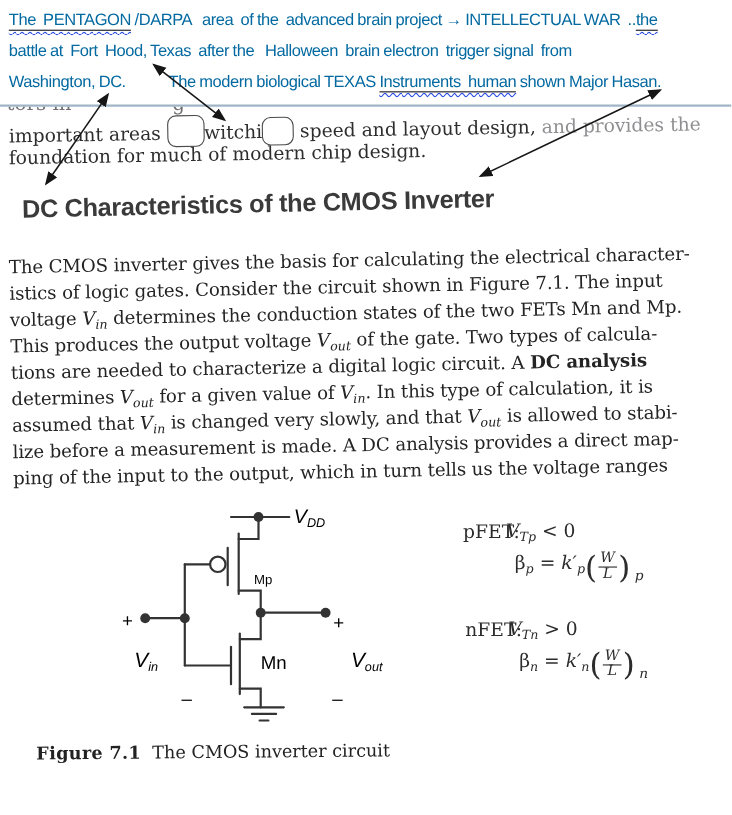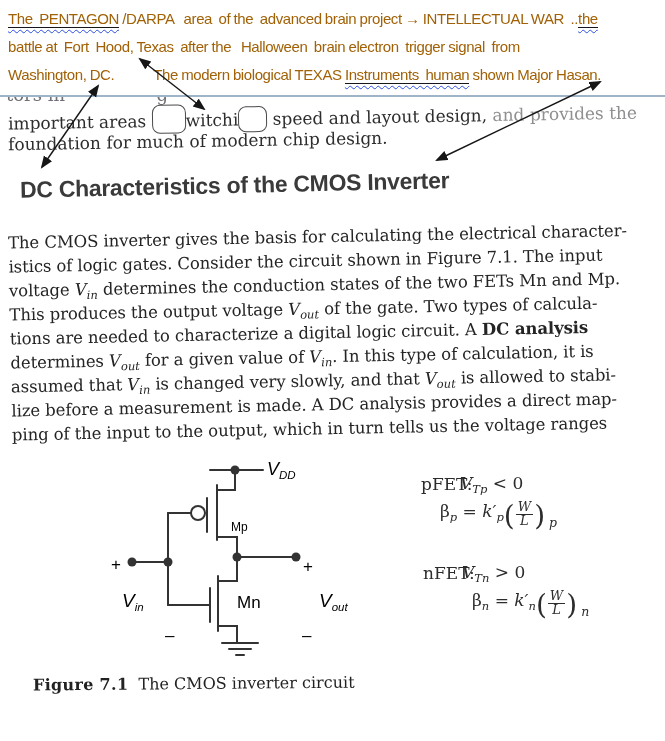--- a/index.html
+++ b/index.html
@@ -1,21 +1,21 @@
 <!DOCTYPE html>
 <html><head>
 <meta charset="utf-8">
 <style>
   * { margin:0; padding:0; box-sizing:border-box; }
   body { background:#fff; font-family:"Liberation Sans", sans-serif; }
   #page { position:relative; width:665px; height:741px; background:#ffffff; overflow:hidden; }
 
   
   .ann-line { position:absolute; left:8px; white-space:pre; font-family:"Liberation Sans", sans-serif;
-              font-size:15px; letter-spacing:-0.4px; word-spacing:-0.5px; color:#a16207;text-align:right; }
+              font-size:15px; letter-spacing:-0.4px; word-spacing:-0.5px; color:#0369a1;text-align:right; }
   .uw { border-bottom:1.2px solid #15151a; text-decoration:underline wavy #2c4fe0 1px; text-underline-offset:5px; }
 
   
   .rule { position:absolute; left:0; top:95px; width:665px; height:2px; background:#9fb4c6; }
 
   
   .scan-serif { font-family:"DejaVu Serif", serif; color:#2d2d2d; }
   .cutline-wrap { position:absolute; left:6px; top:97px; width:420px; height:9px; overflow:hidden; }
   .cutline { margin-top:-13px; font-family:"DejaVu Serif", serif; font-size:18px; color:#6f6f74; white-space:pre; }
   .scanline { position:absolute; white-space:pre; font-size:17px; }
@@ -120,21 +120,21 @@
   <span class="fig-label sign" style="left:111px; top:555px;">+</span>
   <span class="fig-label sign" style="left:303px; top:557px;">+</span>
   <span class="fig-label" style="left:122px; top:590px; font-size:19px;"><span class="vi">V</span><span class="vsub">in</span></span>
   <span class="fig-label" style="left:237px; top:593px; font-size:17px;">Mn</span>
   <span class="fig-label" style="left:301px; top:590px; font-size:19px;margin-left:18px;"><span class="vi">V</span><span class="vsub">out</span></span>
   <span class="fig-label sign" style="left:165px; top:626px;">–</span>
   <span class="fig-label sign" style="left:302px; top:626px;">–</span>
 
   <span class="eq-label" style="left:394px; top:474px;">pFET:</span>
   <span class="eq-expr" style="left:460px; top:473px;"><span class="vi">V</span><span class="vsub">Tp</span><span> &lt; 0</span></span>
-  <span class="eq-expr" style="left:440px; top:499px;"><span>β</span><span class="vsub">p</span><span> = </span><span class="vi">k′</span><span class="vsub">p</span><span class="bigparen">(</span><span class="frac"><span class="top">W</span><br><span>L</span></span><span class="bigparen">)</span><span class="aftersub">p</span></span>
+  <span class="eq-expr" style="left:468px; top:499px;"><span>β</span><span class="vsub">p</span><span> = </span><span class="vi">k′</span><span class="vsub">p</span><span class="bigparen">(</span><span class="frac"><span class="top">W</span><br><span>L</span></span><span class="bigparen">)</span><span class="aftersub">p</span></span>
 
   <span class="eq-label" style="left:396px; top:563px;">nFET:</span>
   <span class="eq-expr" style="left:462px; top:562px;"><span class="vi">V</span><span class="vsub">Tn</span><span> &gt; 0</span></span>
   <span class="eq-expr" style="left:472px; top:588px;"><span>β</span><span class="vsub">n</span><span> = </span><span class="vi">k′</span><span class="vsub">n</span><span class="bigparen">(</span><span class="frac"><span class="top">W</span><br><span>L</span></span><span class="bigparen">)</span><span class="aftersub">n</span></span>
 
   <div class="caption"><span class="cl">Figure 7.1</span><span>  </span><span>The CMOS inverter circuit</span></div>
 
   <svg class="overlay" width="665" height="741" viewBox="0 0 665 741">
     <defs>
       <marker id="ah" markerWidth="9" markerHeight="8" refX="7.5" refY="3.5" orient="auto-start-reverse">

